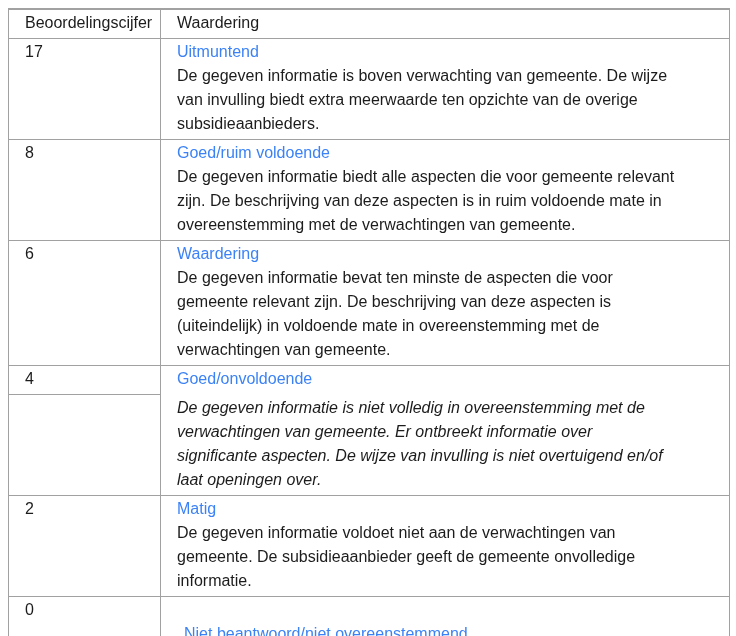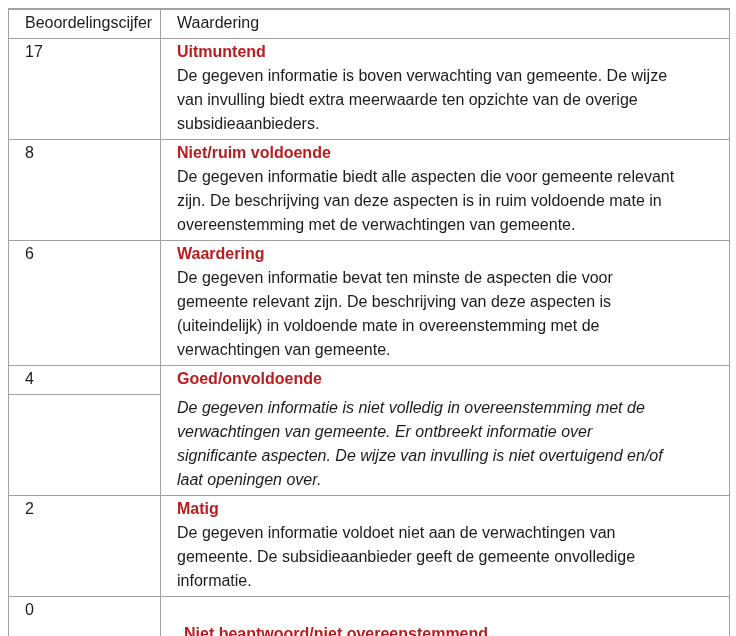--- a/index.html
+++ b/index.html
@@ -26,22 +26,22 @@
   .rating-table col.rating-col { width: 569px; }
   .rating-table th,
   .rating-table td {
     border: 1px solid #a1a1a1;
     vertical-align: top;
     text-align: left;
     font-weight: normal;
     padding: 1px 8px 3px 16px;
   }
   .rating-title {
-    font-weight: bold;
-    color: #b91c1c;
+    font-weight: normal;
+    color: #3b82f6;
   }
   .rating-title.indented {
     padding-left: 7px;
     margin-top: 24px;
   }
   .rating-description {
     white-space: pre-wrap;
   }
   
   tr.split-top td.rating-cell    { border-bottom: none; padding-bottom: 0; }
@@ -67,21 +67,21 @@
       <td class="rating-cell">
         <div class="rating-title">Uitmuntend</div>
         <div class="rating-description">De gegeven informatie is boven verwachting van gemeente. De wijze
 van invulling biedt extra meerwaarde ten opzichte van de overige
 subsidieaanbieders.</div>
       </td>
     </tr>
     <tr>
       <td class="score-cell">8</td>
       <td class="rating-cell">
-        <div class="rating-title">Niet/ruim voldoende</div>
+        <div class="rating-title">Goed/ruim voldoende</div>
         <div class="rating-description">De gegeven informatie biedt alle aspecten die voor gemeente relevant
 zijn. De beschrijving van deze aspecten is in ruim voldoende mate in
 overeenstemming met de verwachtingen van gemeente.</div>
       </td>
     </tr>
     <tr>
       <td class="score-cell">6</td>
       <td class="rating-cell">
         <div class="rating-title">Waardering</div>
         <div class="rating-description">De gegeven informatie bevat ten minste de aspecten die voor

